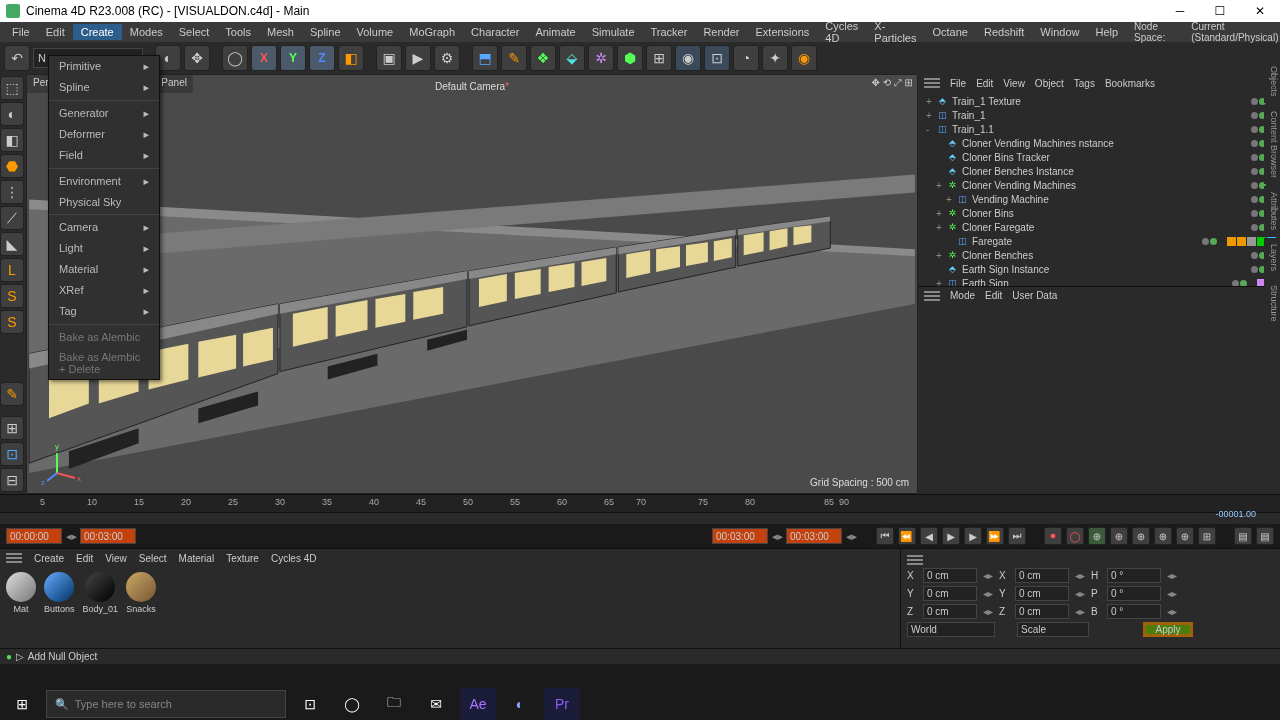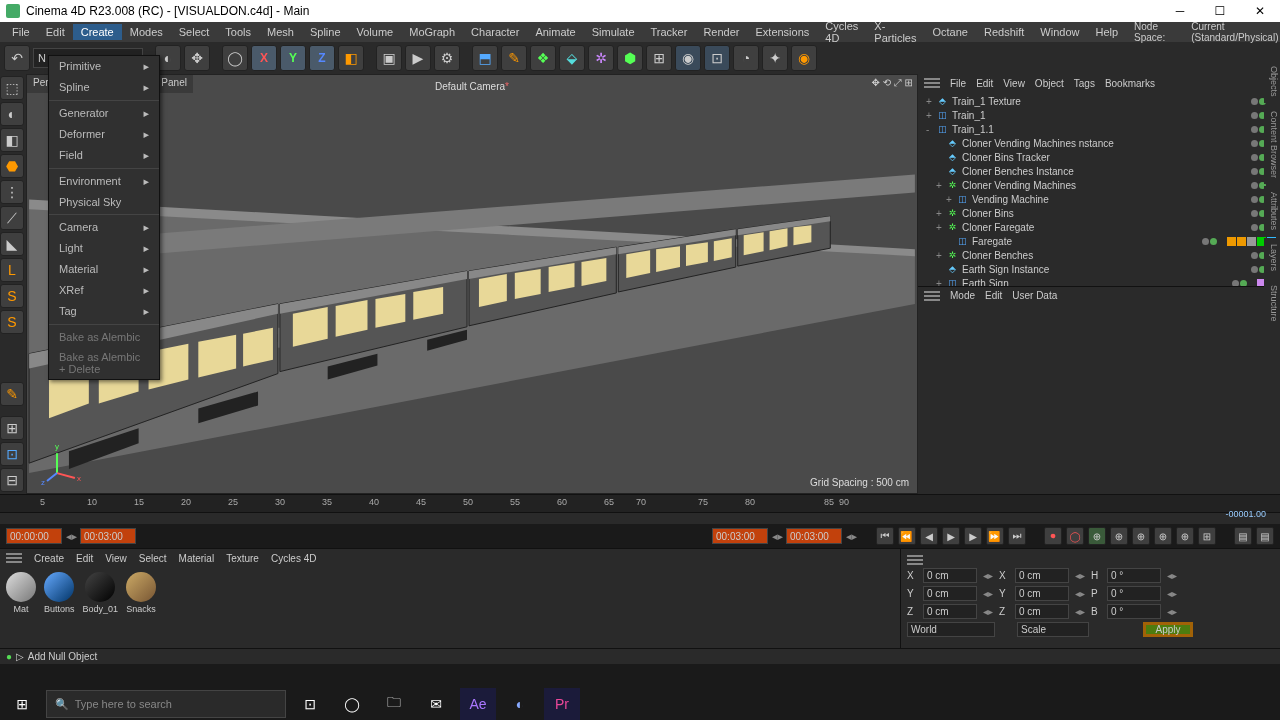--- a/index.html
+++ b/index.html
@@ -56,21 +56,21 @@
 .dot.g { background:#5a5; }
 .tags { display:flex; gap:1px; margin-right:4px; }
 .tag { width:9px; height:9px; }
 .pad0 { padding-left:8px; } .pad1 { padding-left:18px; } .pad2 { padding-left:28px; }
 .attrhead { height:18px; display:flex; gap:10px; padding:0 6px; font-size:10px; align-items:center; border-top:1px solid #111; }
 .sidetabs { position:absolute; right:0; top:60px; width:16px; display:flex; flex-direction:column; gap:2px; }
 .sidetabs span { writing-mode:vertical-rl; font-size:9px; padding:6px 1px; background:#2a2a2a; color:#999; }
 .timeline { height:30px; background:#2a2a2a; border-top:1px solid #111; position:relative; }
 .ruler { height:18px; background:#222; display:flex; position:relative; border-bottom:1px solid #111; }
 .rulmk { position:absolute; top:2px; font-size:9px; color:#aaa; }
-.range { position:absolute; top:14px; right:14px; font-size:9px; color:#9cf; }
+.range { position:absolute; top:14px; right:24px; font-size:9px; color:#9cf; }
 .playrow { height:24px; display:flex; align-items:center; gap:4px; padding:0 6px; }
 .frame { width:56px; height:16px; background:#c2410c; border:1px solid #444; font-size:10px; display:flex; align-items:center; padding:0 3px; }
 .spin { width:10px; text-align:center; color:#888; }
 .pbtn { width:18px; height:18px; background:#3f3f3f; border:1px solid #222; border-radius:2px; display:inline-flex; align-items:center; justify-content:center; font-size:10px; }
 .lower { display:flex; height:100px; background:#2a2a2a; border-top:1px solid #111; }
 .matpanel { flex:1; padding:2px 6px; }
 .mattabs { display:flex; gap:12px; font-size:10px; padding:2px 0; }
 .layerrow { display:flex; gap:4px; font-size:10px; margin-top:2px; }
 .layerbtn { padding:2px 10px; background:#3f3f3f; border:1px solid #555; border-radius:2px; }
 .layerbtn.sel { background:#4a5a7a; }
@@ -665,14 +665,14 @@
 
 <div class="taskbar">
   <div class="taskbtn">⊞</div>
   <div class="tasksearch">🔍 <span>Type here to search</span></div>
   <div class="taskbtn">⊡</div>
   <div class="taskbtn">◯</div>
   <div class="taskbtn">🗀</div>
   <div class="taskbtn">✉</div>
   <div class="taskbtn" style="background:#1b1b3a;color:#a7f">Ae</div>
   <div class="taskbtn" style="color:#8af">◐</div>
-  <div class="taskbtn" style="background:#1b1b3a;color:#ec4899">Pr</div>
+  <div class="taskbtn" style="background:#1b1b3a;color:#8b5cf6">Pr</div>
 </div>
 
 </body></html>

